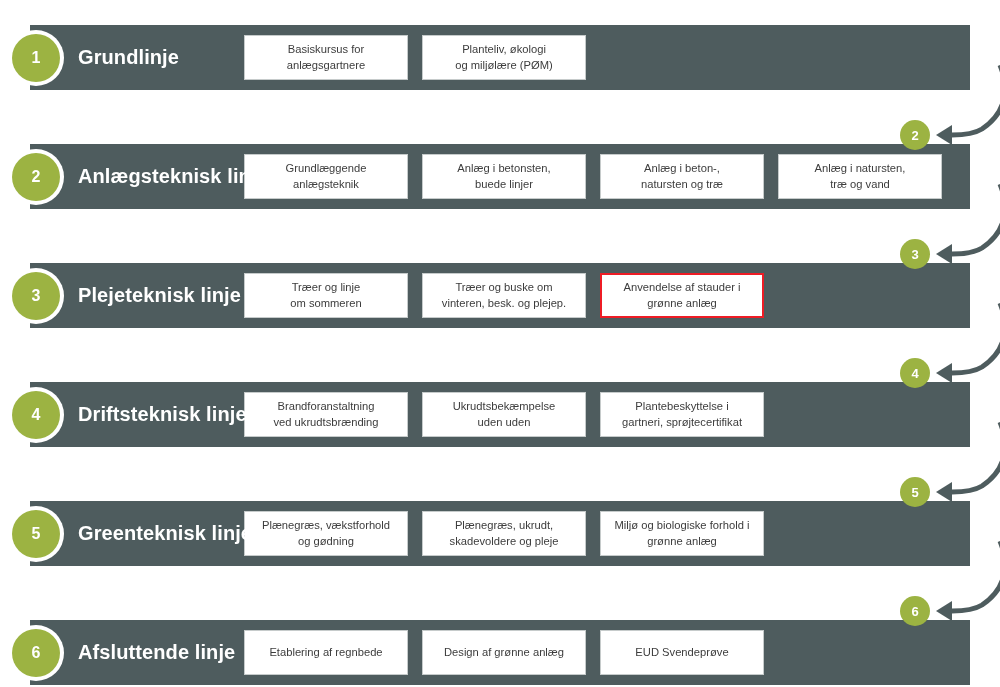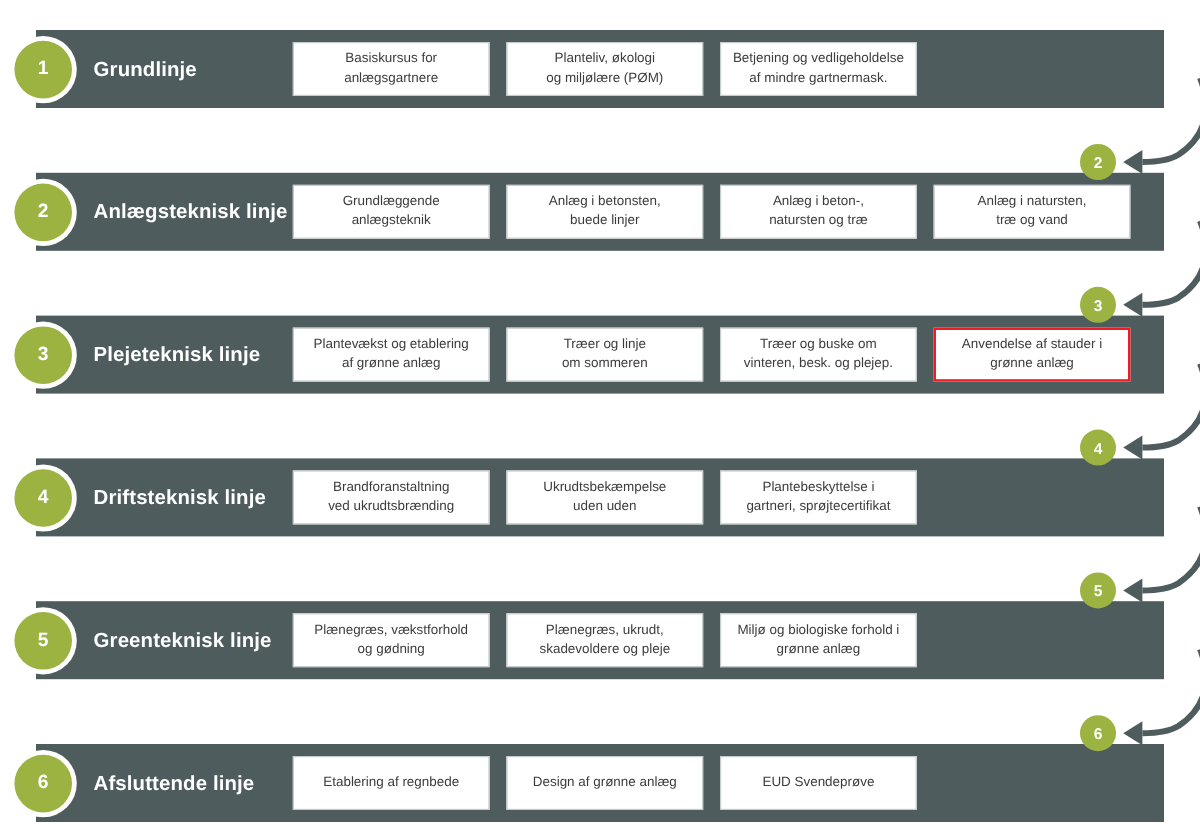--- a/index.html
+++ b/index.html
@@ -73,21 +73,21 @@
   
   .row-title {
     position: absolute;
     left: 48px;
     top: 0;
     height: 65px;
     width: 196px;
     display: flex;
     align-items: center;
     color: #ffffff;
-    font-size: 17px;
+    font-size: 20px;
     font-weight: bold;
     letter-spacing: 0.1px;
     z-index: 4;
   }
 
   
   .boxes {
     position: absolute;
     left: 214px;
     top: 10px;
@@ -165,26 +165,20 @@
             <span>Basiskursus for</span>
             <span>anlægsgartnere</span>
           </div>
         </div>
         <div class="box">
           <div>
             <span>Planteliv, økologi</span>
             <span>og miljølære (PØM)</span>
           </div>
         </div>
-        <div class="box">
-          <div>
-            <span>Betjening og vedligeholdelse</span>
-            <span>af mindre gartnermask.</span>
-          </div>
-        </div>
       </div>
     </div>
     <div class="connector" style="left: 908px; top: 65px;">
       <svg width="130" height="96" viewBox="0 0 130 96">
         <path d="M 92 0 C 100 20, 101 46, 74 64 C 66 69, 56 70, 44 70" fill="none" stroke="#4e5c5e" stroke-width="5" stroke-linecap="butt"></path>
         <polygon points="44,60 44,80 28,70" fill="#4e5c5e"></polygon>
       </svg>
       <div class="conn-badge" style="background: rgb(156, 179, 66); left: -8px; top: 55px;">2</div>
     </div>
     <div class="row" style="top: 144px;">
@@ -231,26 +225,20 @@
     <div class="row" style="top: 263px;">
       <div class="bar" style="background: rgb(78, 92, 94);"></div>
       <div class="badge-wrap">
         <div class="badge-ring"></div>
         <div class="badge-disc" style="background: rgb(156, 179, 66);">3</div>
       </div>
       <div class="row-title">Plejeteknisk linje</div>
       <div class="boxes">
         <div class="box">
           <div>
-            <span>Plantevækst og etablering</span>
-            <span>af grønne anlæg</span>
-          </div>
-        </div>
-        <div class="box">
-          <div>
             <span>Træer og linje</span>
             <span>om sommeren</span>
           </div>
         </div>
         <div class="box">
           <div>
             <span>Træer og buske om</span>
             <span>vinteren, besk. og plejep.</span>
           </div>
         </div>

